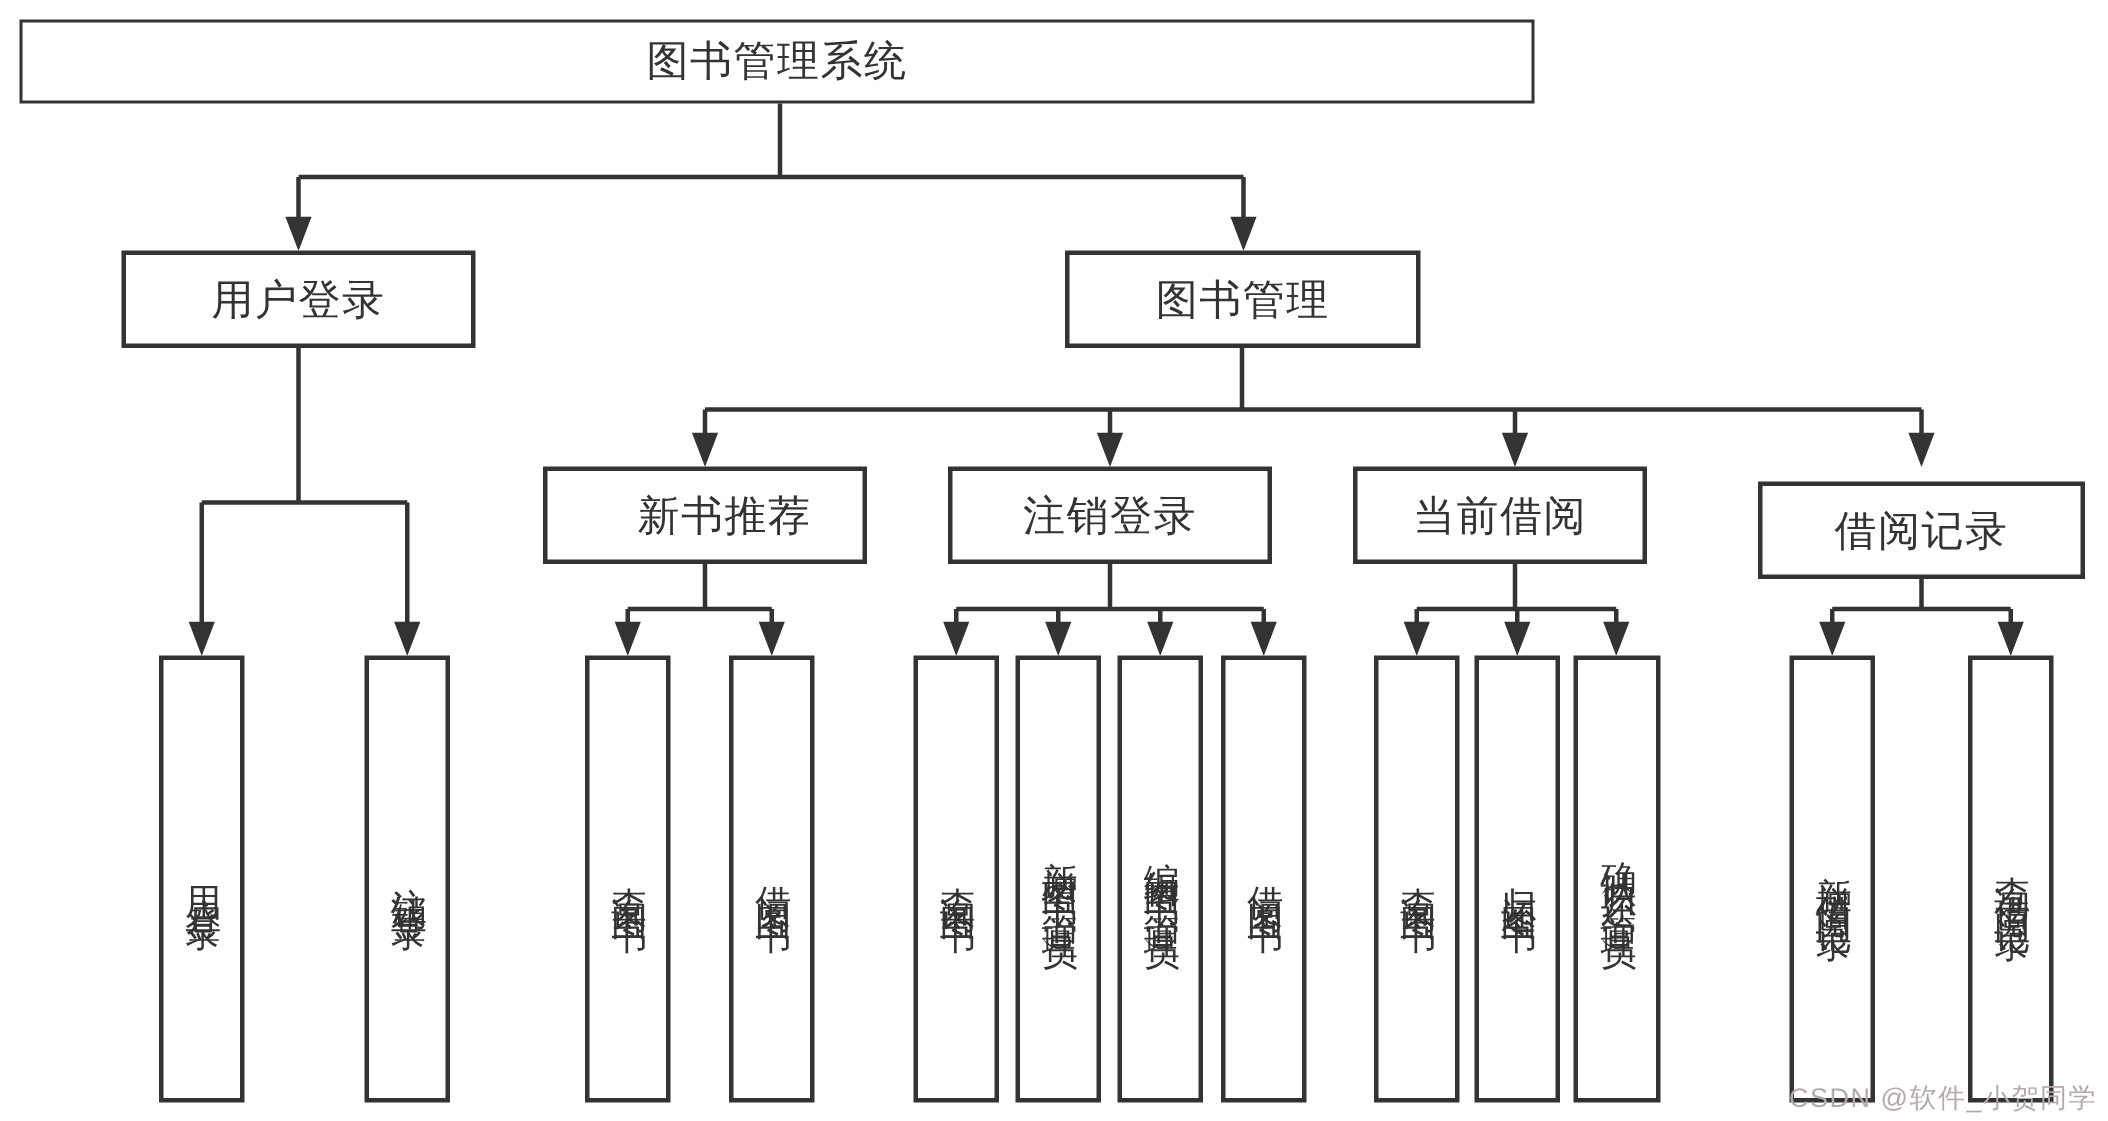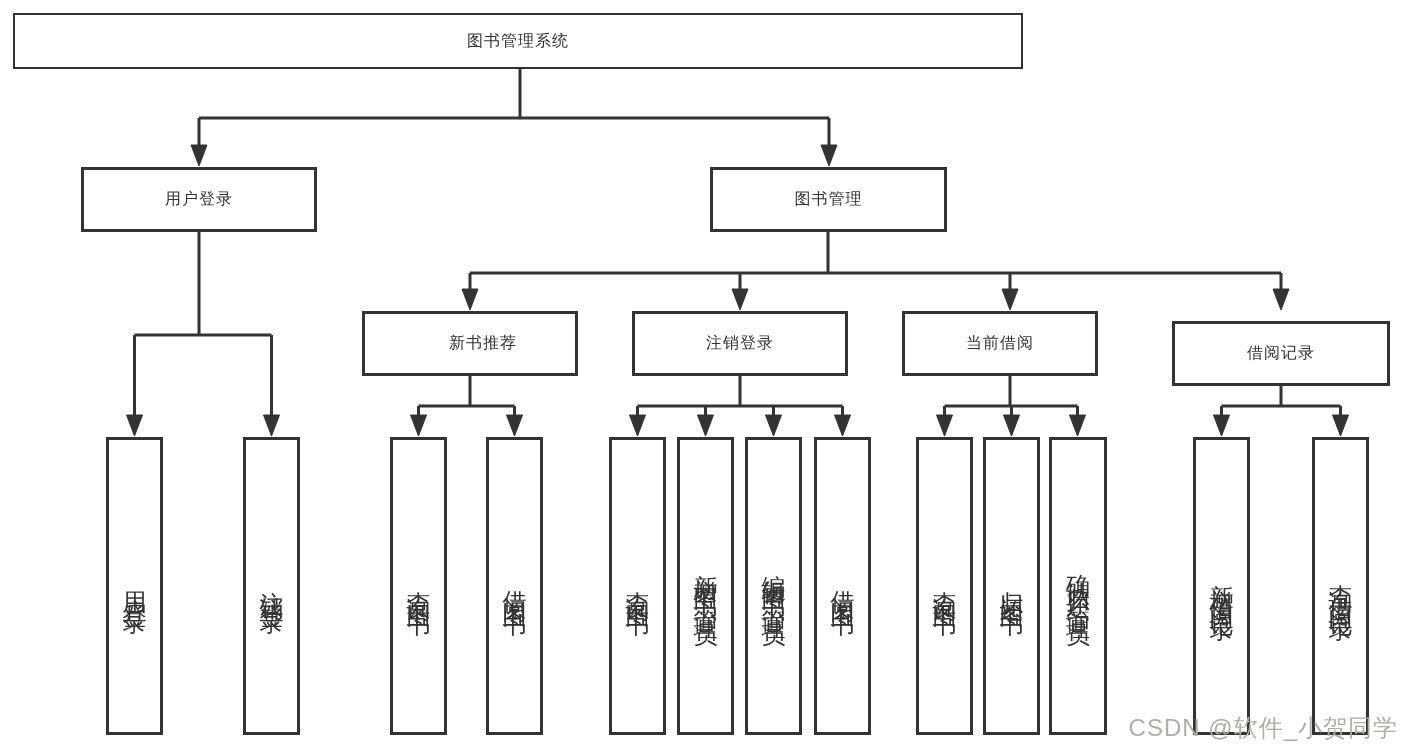--- a/index.html
+++ b/index.html
@@ -20,37 +20,37 @@
     position: absolute;
     box-sizing: border-box;
     border: 3px solid var(--box-border, #333333);
     background: #ffffff;
     display: flex;
     align-items: center;
     justify-content: center;
   }
   .box.root { border-width: 2px; }
   .box.h .lbl {
-    font-size: 16px;
+    font-size: 28px;
     letter-spacing: 1px;
     white-space: nowrap;
   }
   .box.leaf .lbl {
     writing-mode: vertical-rl;
     text-orientation: mixed;
     font-size: 24px;
     line-height: 1;
     letter-spacing: 7px;
     white-space: nowrap;
   }
   .watermark {
     position: absolute;
     right: 7px;
     bottom: 3px;
-    font-size: 24px;
+    font-size: 18px;
     letter-spacing: 1px;
     color: var(--watermark-color, #b3abaa);
     white-space: nowrap;
   }
 </style>
 </head>
 <body>
 
 <div class="canvas">
 

